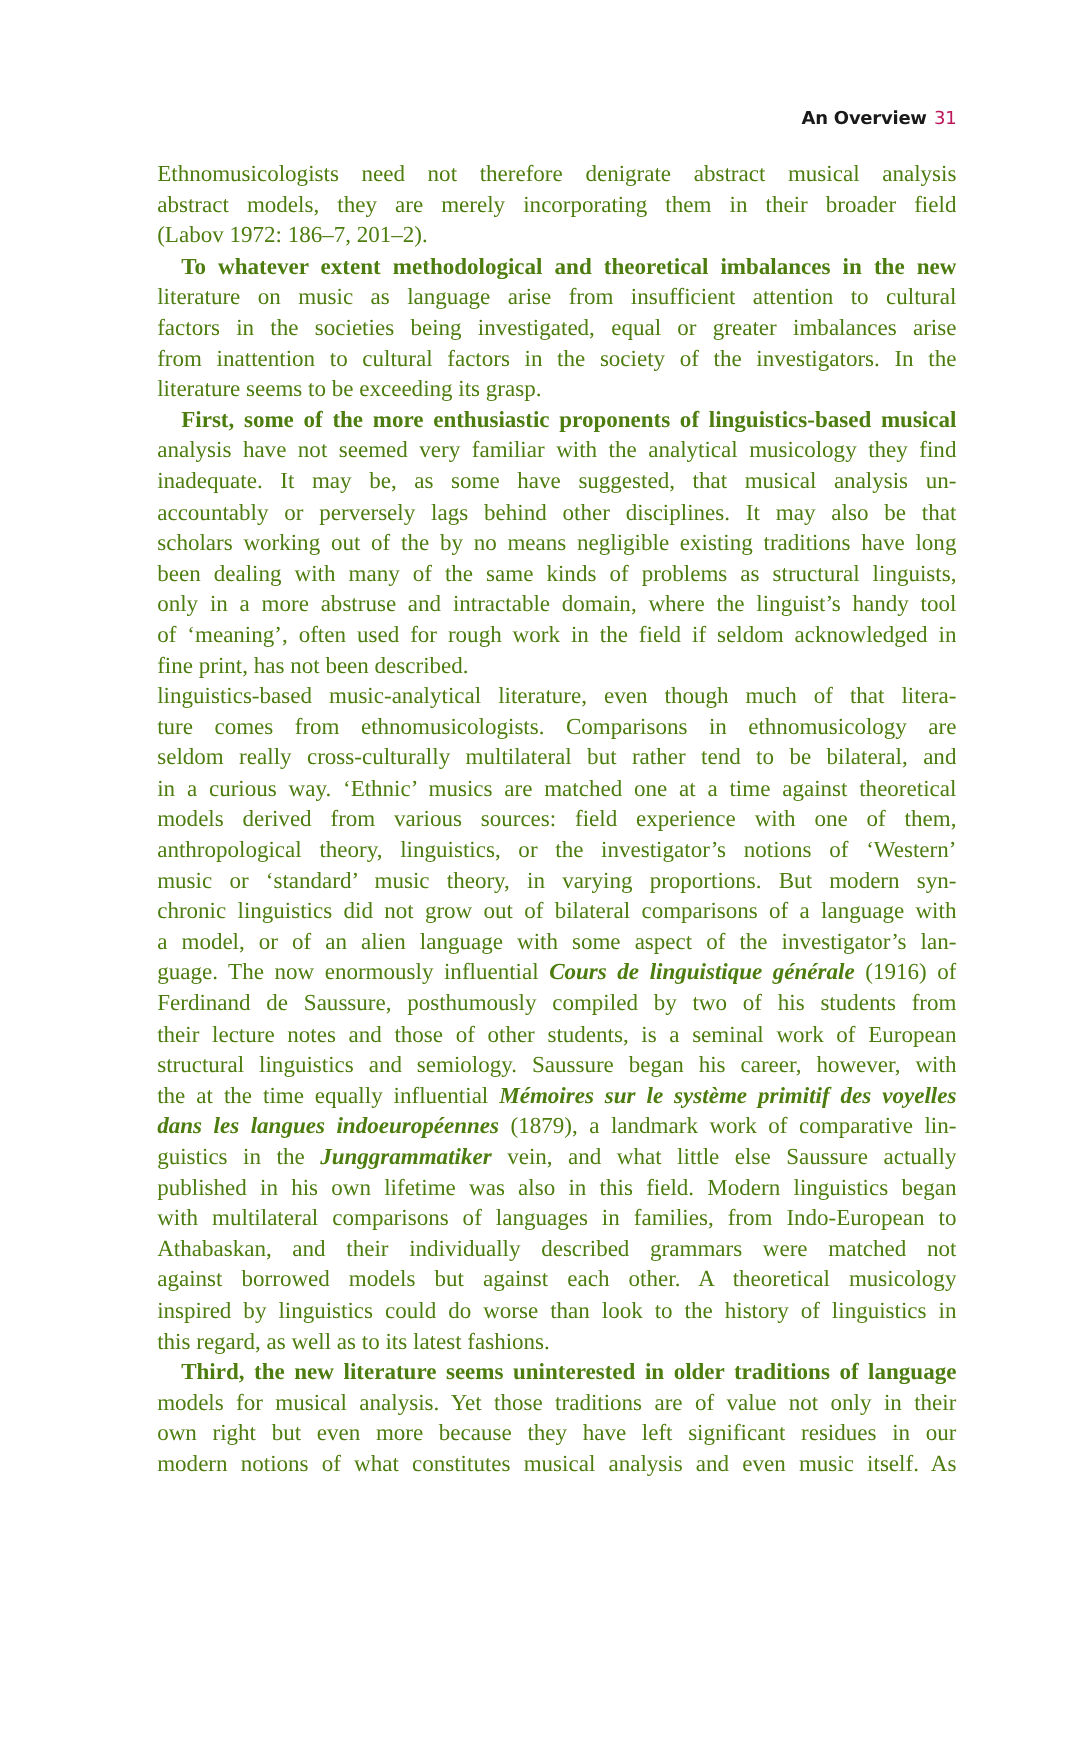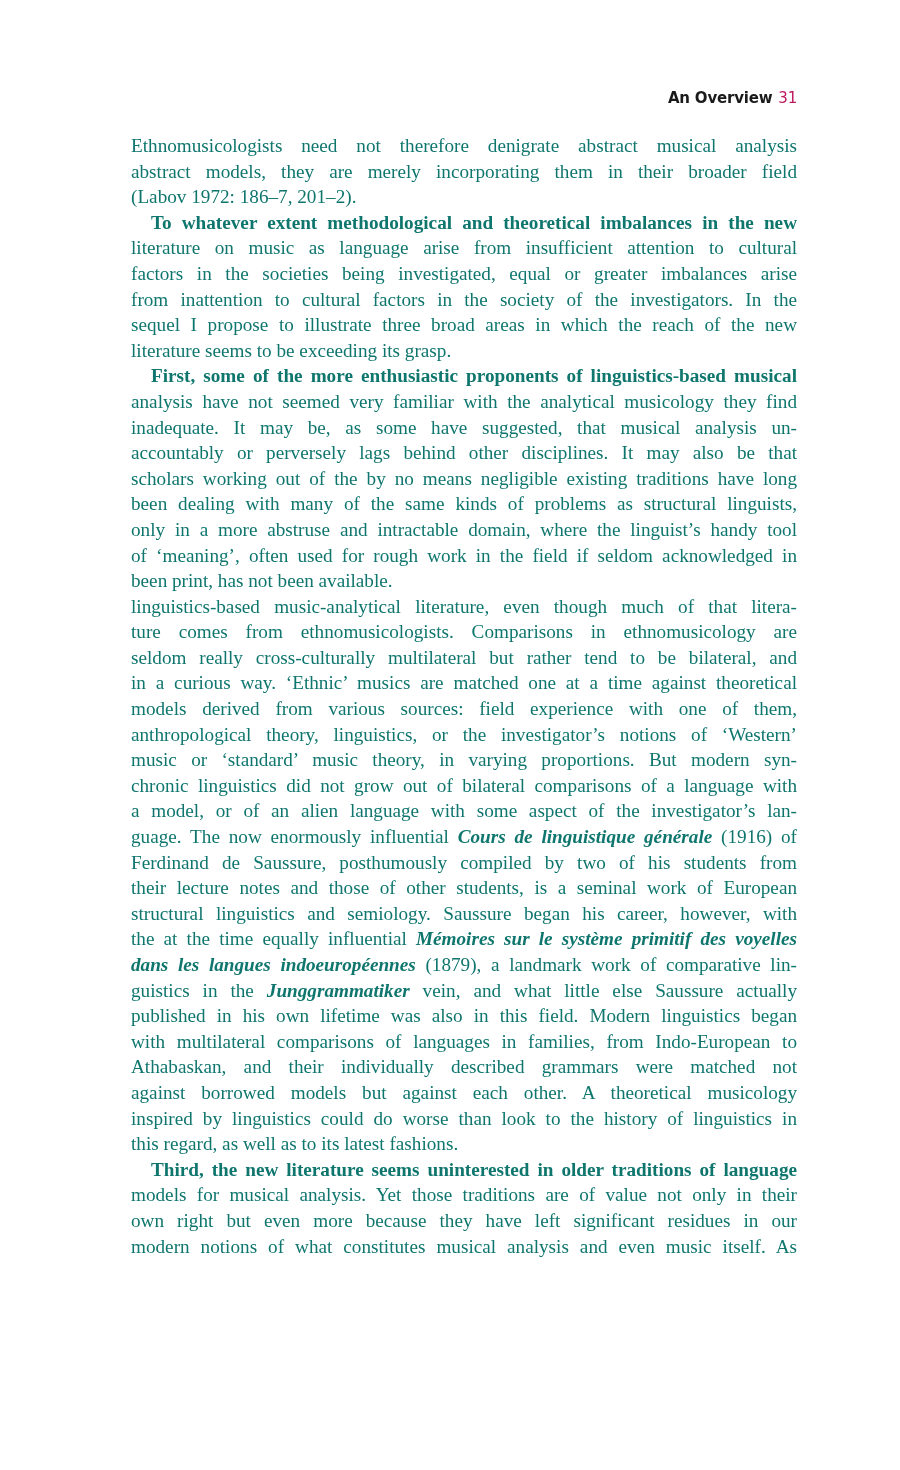--- a/index.html
+++ b/index.html
@@ -7,21 +7,21 @@
   .running-head {
     position: absolute; top: 89px; right: 103px;
     font-family: "DejaVu Sans", sans-serif; font-size: 15px; color: #1a1a1a;
     white-space: nowrap; letter-spacing: -0.2px;
   }
   .running-head .rh-title { font-weight: bold; }
   .running-head .rh-page { font-weight: normal; color: #be185d; margin-left: 6px; }
   .body-text {
     position: absolute; left: 131px; top: 133px; width: 666px;
     font-family: "Liberation Serif", serif; font-size: 19.2px; line-height: 25.6px;
-    color: #0f766e;
+    color: #4d7c0f;
   }
   .line {
     display: block; height: 25.6px; white-space: nowrap;
     text-align: justify; text-align-last: justify; overflow: hidden;
   }
   .line.last { text-align-last: left; }
   .line.indent { text-indent: 20px; font-weight: bold; }
   .line .it { font-style: italic; font-weight: bold; }
 </style>
 </head>
@@ -35,33 +35,32 @@
     <div>
       <span class="line">Ethnomusicologists need not therefore denigrate abstract musical analysis</span>
       <span class="line">abstract models, they are merely incorporating them in their broader field</span>
       <span class="line last">(Labov 1972: 186–7, 201–2).</span>
     </div>
     <div>
       <span class="line indent">To whatever extent methodological and theoretical imbalances in the new</span>
       <span class="line">literature on music as language arise from insufficient attention to cultural</span>
       <span class="line">factors in the societies being investigated, equal or greater imbalances arise</span>
       <span class="line">from inattention to cultural factors in the society of the investigators. In the</span>
-      <span class="line">sequel I propose to illustrate three broad areas in which the reach of the new</span>
       <span class="line last">literature seems to be exceeding its grasp.</span>
     </div>
     <div>
       <span class="line indent">First, some of the more enthusiastic proponents of linguistics-based musical</span>
       <span class="line">analysis have not seemed very familiar with the analytical musicology they find</span>
       <span class="line">inadequate. It may be, as some have suggested, that musical analysis un-</span>
       <span class="line">accountably or perversely lags behind other disciplines. It may also be that</span>
       <span class="line">scholars working out of the by no means negligible existing traditions have long</span>
       <span class="line">been dealing with many of the same kinds of problems as structural linguists,</span>
       <span class="line">only in a more abstruse and intractable domain, where the linguist’s handy tool</span>
       <span class="line">of ‘meaning’, often used for rough work in the field if seldom acknowledged in</span>
-      <span class="line last">been print, has not been available.</span>
+      <span class="line last">fine print, has not been described.</span>
     </div>
     <div>
       <span class="line">linguistics-based music-analytical literature, even though much of that litera-</span>
       <span class="line">ture comes from ethnomusicologists. Comparisons in ethnomusicology are</span>
       <span class="line">seldom really cross-culturally multilateral but rather tend to be bilateral, and</span>
       <span class="line">in a curious way. ‘Ethnic’ musics are matched one at a time against theoretical</span>
       <span class="line">models derived from various sources: field experience with one of them,</span>
       <span class="line">anthropological theory, linguistics, or the investigator’s notions of ‘Western’</span>
       <span class="line">music or ‘standard’ music theory, in varying proportions. But modern syn-</span>
       <span class="line">chronic linguistics did not grow out of bilateral comparisons of a language with</span>

